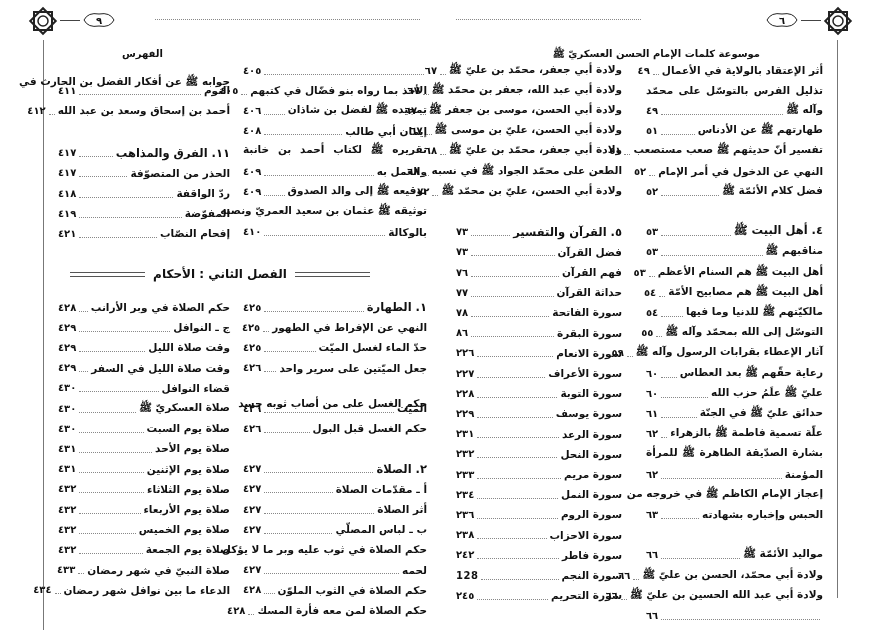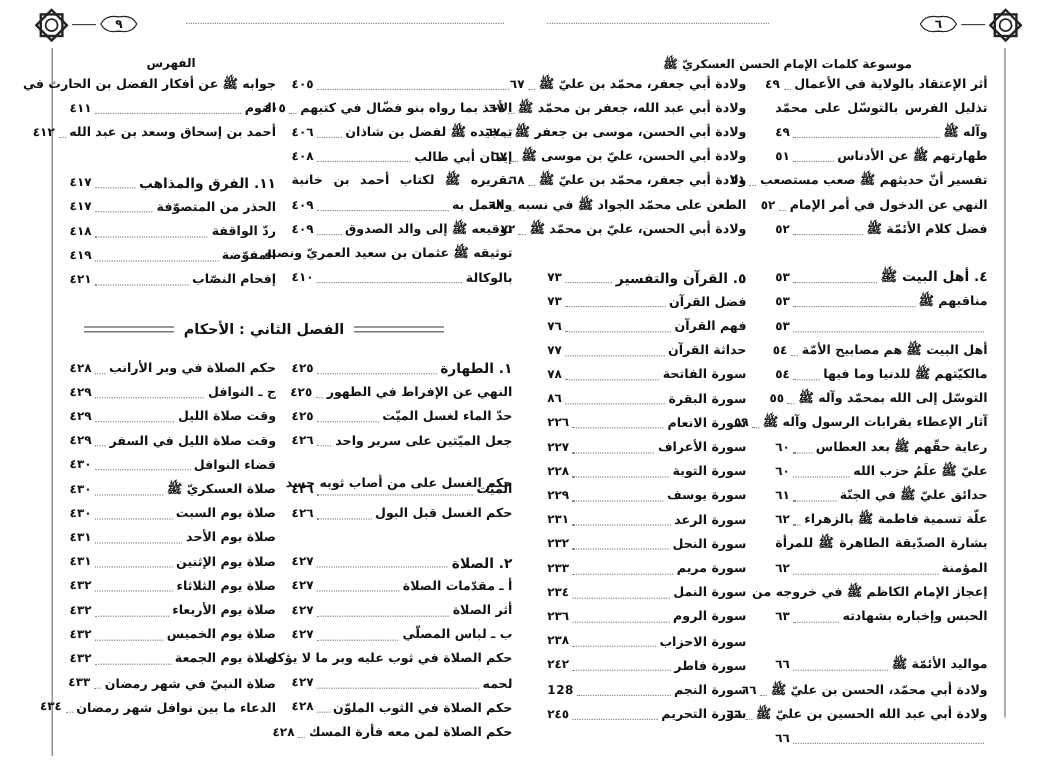--- a/index.html
+++ b/index.html
@@ -111,21 +111,21 @@
       <div class="entry justify" style="top: 141.4px;">
         <span class="txt">توثيقه ﷺ عثمان بن سعيد العمريّ ونصبه</span>
       </div>
       <div class="entry" style="top: 161.6px;">
         <span class="txt">بالوكالة</span>
         <span class="dots"></span>
         <span class="num">٤١٠</span>
       </div>
     </div>
   <div class="col" id="L-l1" style="left:58px;width:172px;top:60px;">
-      <div class="entry justify" style="top: 0px;">
+      <div class="entry justify" style="top: 12px;">
         <span class="txt">جوابه ﷺ عن أفكار الفضل بن الحارث في</span>
       </div>
       <div class="entry" style="top: 20.2px;">
         <span class="txt">النوم</span>
         <span class="dots"></span>
         <span class="num">٤١١</span>
       </div>
       <div class="entry" style="top: 40.4px;">
         <span class="txt">أحمد بن إسحاق وسعد بن عبد الله</span>
         <span class="dots"></span>
@@ -379,20 +379,21 @@
         <span class="txt">٤. أهل البيت ﷺ</span>
         <span class="dots"></span>
         <span class="num">٥٣</span>
       </div>
       <div class="entry" style="top: 181.8px;">
         <span class="txt">مناقبهم ﷺ</span>
         <span class="dots"></span>
         <span class="num">٥٣</span>
       </div>
       <div class="entry" style="top: 202px;">
+        <span class="txt">أهل البيت ﷺ هم السنام الأعظم</span>
         <span class="dots"></span>
         <span class="num">٥٣</span>
       </div>
       <div class="entry" style="top: 222.2px;">
         <span class="txt">أهل البيت ﷺ هم مصابيح الأمّة</span>
         <span class="dots"></span>
         <span class="num">٥٤</span>
       </div>
       <div class="entry" style="top: 242.4px;">
         <span class="txt">مالكيّتهم ﷺ للدنيا وما فيها</span>

